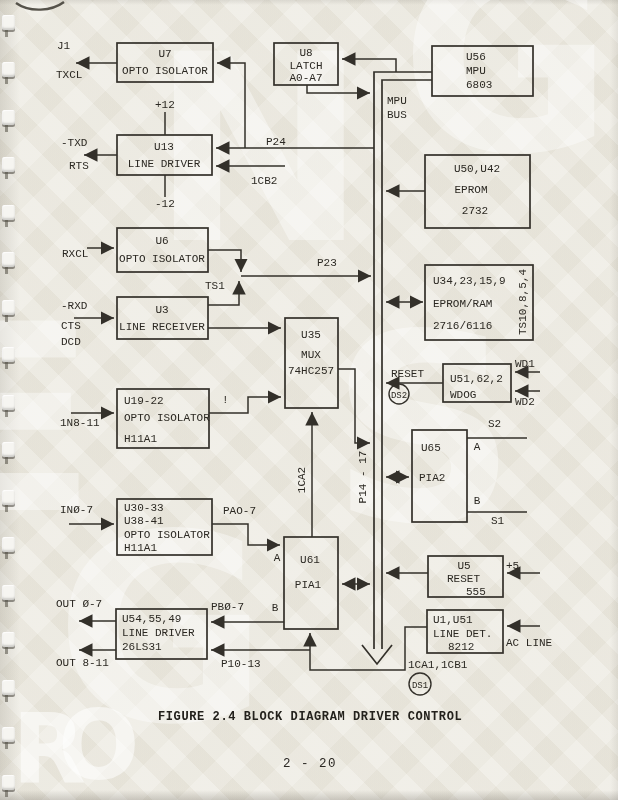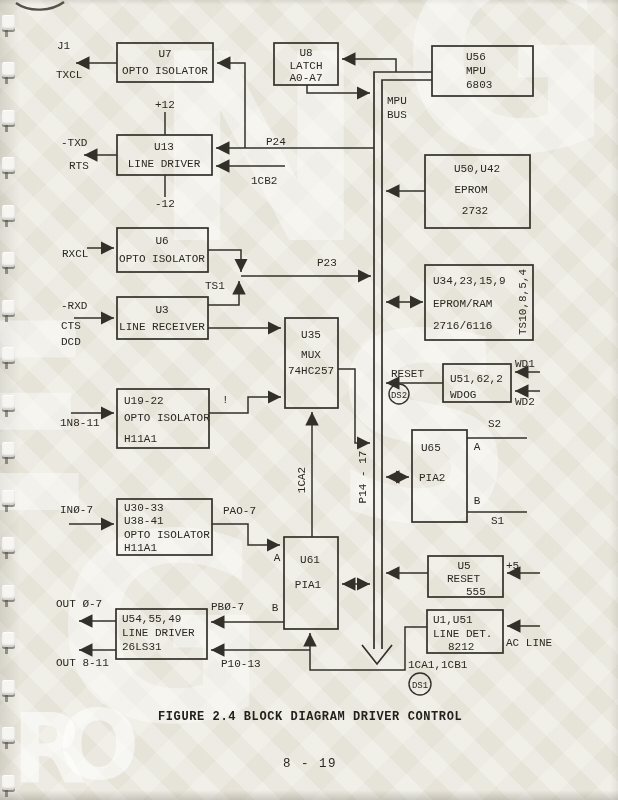--- a/index.html
+++ b/index.html
@@ -267,14 +267,14 @@
       <circle class="ind" cx="399" cy="394" r="10"></circle>
       <text class="tc sm" x="399" y="398">DS2</text>
     </g>
     <g>
       <circle class="ind" cx="420" cy="684" r="11"></circle>
       <text class="tc sm" x="420" y="688">DS1</text>
     </g>
   </svg>
 
   <div class="caption">FIGURE 2.4  BLOCK DIAGRAM DRIVER CONTROL</div>
-  <div class="pagenum">8 - 19</div>
+  <div class="pagenum">2 - 20</div>
 </div>
 
 </body></html>

